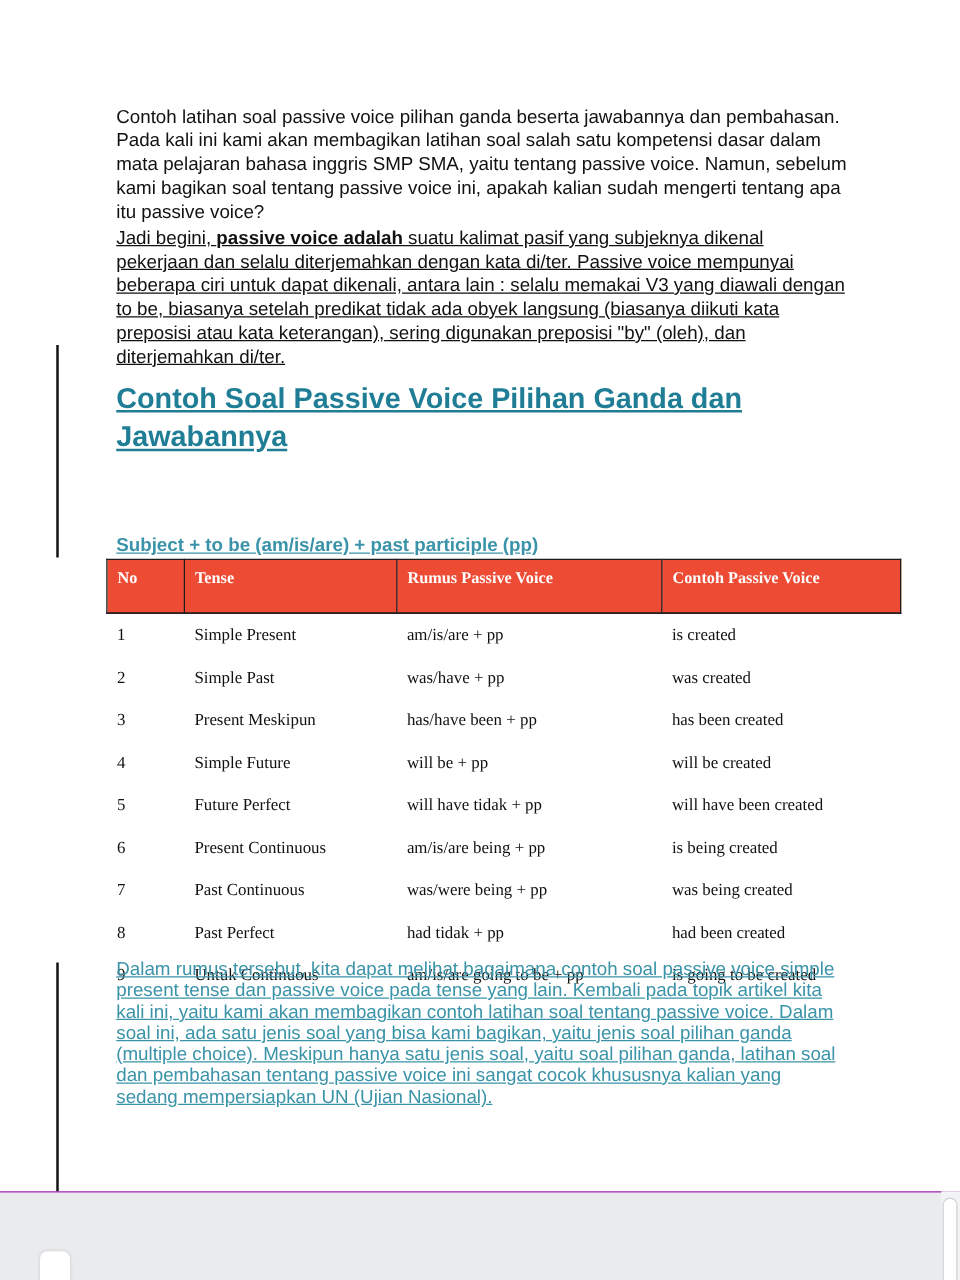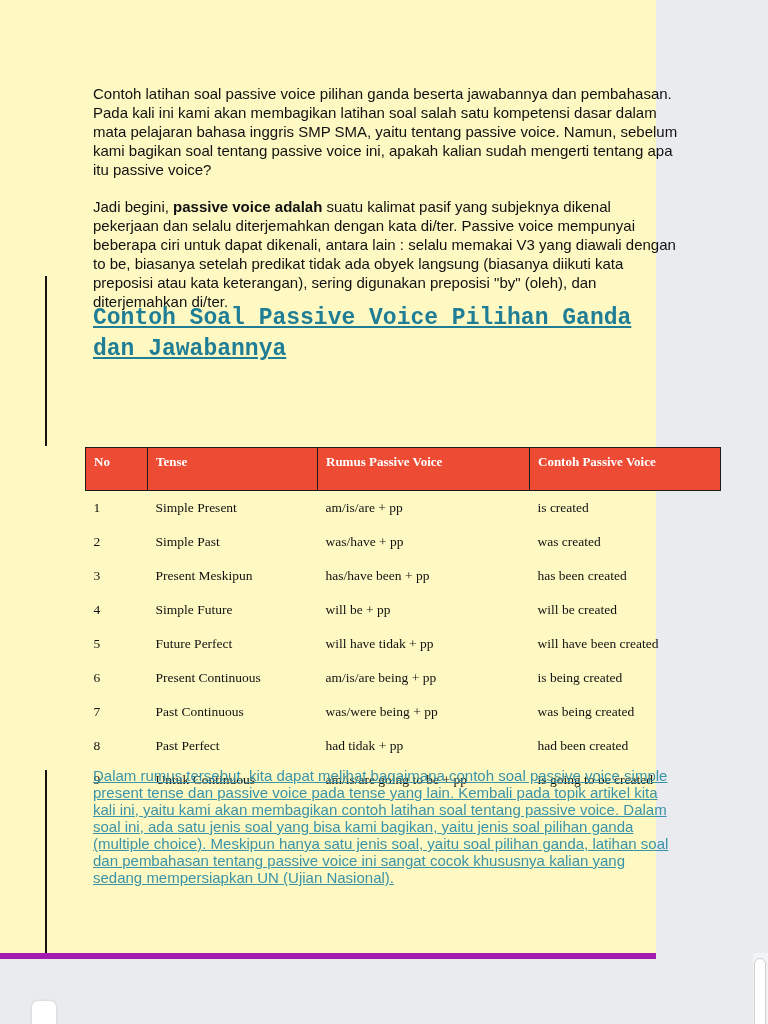--- a/index.html
+++ b/index.html
@@ -13,59 +13,59 @@
   }
   .canvas {
     position: relative;
     width: 768px;
     height: 1024px;
     background: #e9ebee;
   }
   .page {
     position: absolute;
     top: 0; left: 0;
-    width: 656px;
+    width: 768px;
     height: 953px;
-    background: #fef9c3;
-    border-bottom: 6px solid #a21caf;
+    background: #ffffff;
+    border-bottom: 1px solid #a21caf;
   }
   .change-bar {
     position: absolute;
     left: 45px;
     width: 2px;
     background: #141414;
   }
   .bar1 { top: 276px; height: 170px; }
   .bar2 { top: 770px; height: 183px; }
 
   .abs { position: absolute; left: 93px; width: 585px; margin: 0; }
 
   .body-text {
     font-family: "Liberation Sans", sans-serif;
     font-size: 15px;
     line-height: 19px;
     color: #111111;
   }
   .p1 { top: 84px; }
-  .p2 { top: 197px; }
+  .p2 { top: 181px; text-decoration: underline; }
 
   .ad-line {
     top: 272px;
     text-align: center;
     font-family: "Liberation Serif", serif;
     font-style: italic;
     font-weight: bold;
     font-size: 15px;
     color: #2424cf;
     cursor: pointer;
   }
 
   .heading {
     top: 303px;
-    font-family: Liberation Mono, monospace;
+    font-family: Liberation Sans, sans-serif;
     font-size: 23px;
     line-height: 31px;
     font-weight: bold;
     color: #1f7e96;
     text-decoration: underline;
   }
 
   .teal-text {
     font-family: "Liberation Sans", sans-serif;
     font-size: 15px;
@@ -158,20 +158,21 @@
     <div class="change-bar bar2"></div>
 
     <p class="abs body-text p1">Contoh latihan soal passive voice pilihan ganda beserta jawabannya dan pembahasan. Pada kali ini kami akan membagikan latihan soal salah satu kompetensi dasar dalam mata pelajaran bahasa inggris SMP SMA, yaitu tentang passive voice. Namun, sebelum kami bagikan soal tentang passive voice ini, apakah kalian sudah mengerti tentang apa itu passive voice?</p>
 
     <p class="abs body-text p2"><span>Jadi begini, </span><strong>passive voice adalah</strong><span> suatu kalimat pasif yang subjeknya dikenal pekerjaan dan selalu diterjemahkan dengan kata di/ter. Passive voice mempunyai beberapa ciri untuk dapat dikenali, antara lain : selalu memakai V3 yang diawali dengan to be, biasanya setelah predikat tidak ada obyek langsung (biasanya diikuti kata preposisi atau kata keterangan), sering digunakan preposisi "by" (oleh), dan diterjemahkan di/ter.</span></p>
 
 
     <h1 class="abs heading">Contoh Soal Passive Voice Pilihan Ganda dan Jawabannya</h1>
 
 
+    <p class="abs formula">Subject + to be (am/is/are) + past participle (pp)</p>
 
     <table class="formula-table">
       <thead>
         <tr>
             <th style="background: rgb(238, 75, 53); color: rgb(255, 255, 255);">No</th>
             <th style="background: rgb(238, 75, 53); color: rgb(255, 255, 255);">Tense</th>
             <th style="background: rgb(238, 75, 53); color: rgb(255, 255, 255);">Rumus Passive Voice</th>
             <th style="background: rgb(238, 75, 53); color: rgb(255, 255, 255);">Contoh Passive Voice</th>
           </tr>
       </thead>

